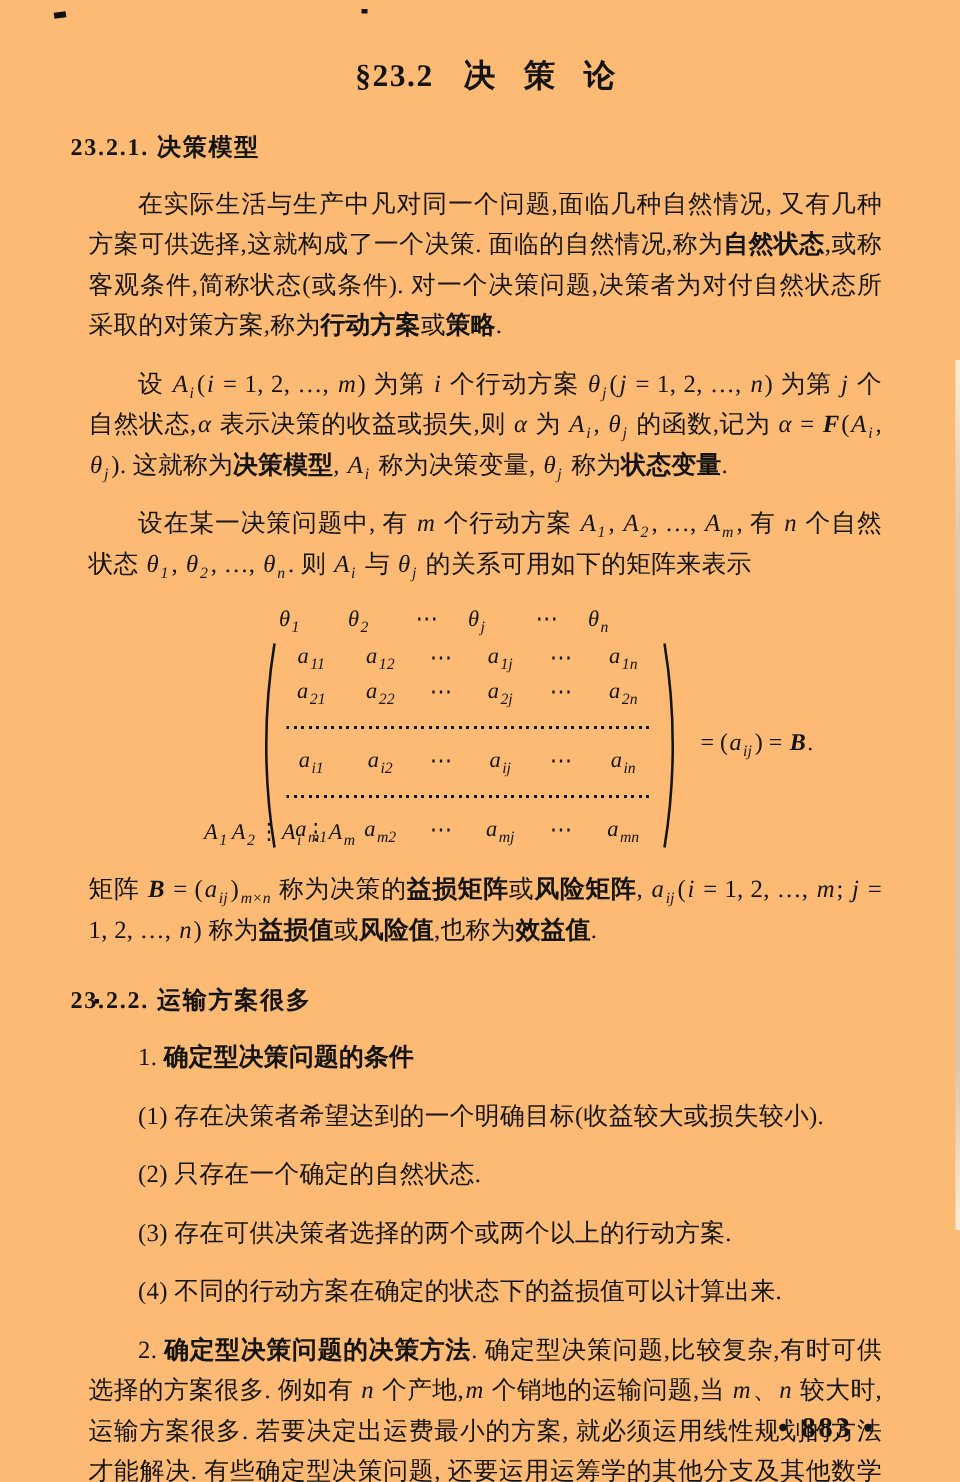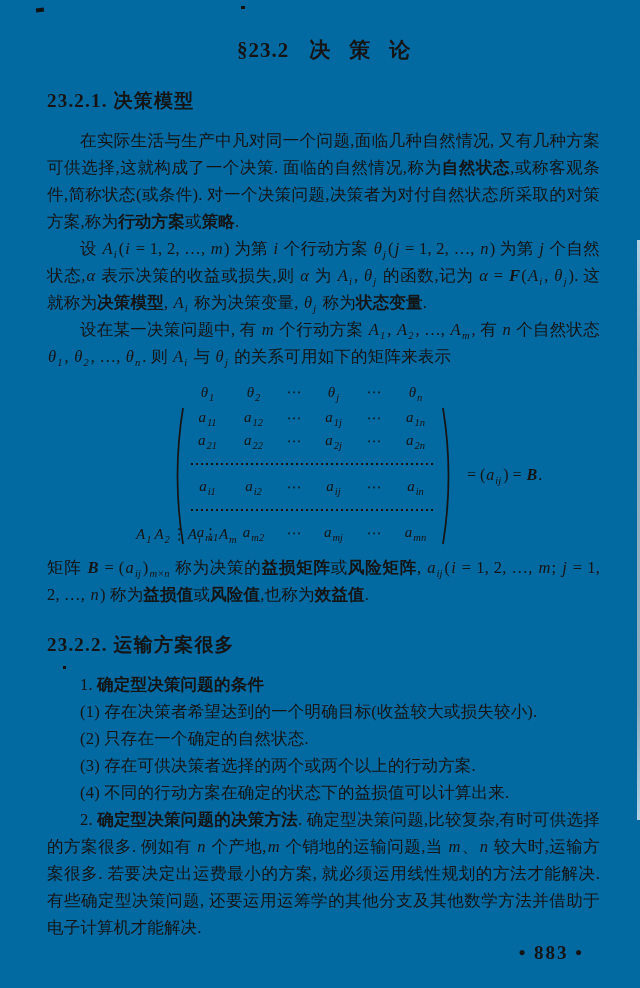--- a/index.html
+++ b/index.html
@@ -1,59 +1,59 @@
 <!DOCTYPE html>
 <html><head>
 <meta charset="utf-8">
 <style>
   html,body { margin:0; padding:0; background:#ffffff; }
   .page {
     position:relative;
     width:640px; height:988px;
-    background:#0369a1;
+    background:#fdba74;
     color:#141414;
     overflow:hidden;
     box-sizing:border-box;
     padding:34px 40px 0 47px;
     font-family:"Liberation Serif","DejaVu Serif",serif;
   }
   .edge-smudge {
     position:absolute; right:0; top:240px; width:3px; height:580px;
     background:linear-gradient(#fff, #cfcfcf 20%, #c8c8c8 80%, #fff);
     opacity:.7;
   }
   .speck { position:absolute; background:#111; }
   .speck.s1 { left:36px; top:8px;  width:8px; height:4px; transform:rotate(-8deg); }
   .speck.s2 { left:241px; top:6px; width:4px; height:3px; }
   .speck.s3 { left:63px; top:666px; width:3px; height:3px; }
 
   .doc-title { text-align:center; font-size:21px; font-weight:700; margin:2px 0 0; letter-spacing:1px; }
   .doc-title .spaced { letter-spacing:19px; margin-left:20px; margin-right:-19px; }
 
-  .sub-heading { font-size:19px; font-weight:700; margin:24px 0 13px; letter-spacing:1.2px; }
+  .sub-heading { font-size:16px; font-weight:700; margin:24px 0 13px; letter-spacing:1.2px; }
 
   .para {
     font-size:16.5px; line-height:27px; letter-spacing:.2px;
-    text-align:justify; margin:0;
+    text-align:justify; margin:12px;
   }
   .para.indent { text-indent:2em; }
   .para.item { text-align:left; }
   .bold { font-weight:700; }
   .math { font-style:italic; font-family:"Liberation Serif","DejaVu Serif",serif; padding:0 1px; }
   sub { font-size:10.5px; line-height:0; letter-spacing:0; }
 
   
   .matrix { display:flex; margin:10px 0 8px 88px; }
   .mx-labels { display:flex; flex-direction:row; align-items:flex-end; width:34px; padding-top:26px; }
   .mx-labels .mlabel { height:23px; line-height:23px; font-size:15px; }
   .mx-header {
     display:grid; grid-template-columns:46px 46px 34px 46px 34px 50px;
     height:26px; line-height:24px; margin-left:16px; font-size:15px;
   }
-  .mx-header .mcell { text-align:center; }
+  .mx-header .mcell { text-align:left; }
   .mx-inner { display:flex; align-items:stretch; }
   .paren { flex:0 0 auto; }
   .mx-body { width:256px; }
   .mrow {
     display:grid; grid-template-columns:46px 46px 34px 46px 34px 50px;
     height:23px; align-items:center; font-size:15px;
   }
   .mrow .mcell { text-align:center; }
   .mrow.dots { display:block; position:relative; }
   .dotline {

